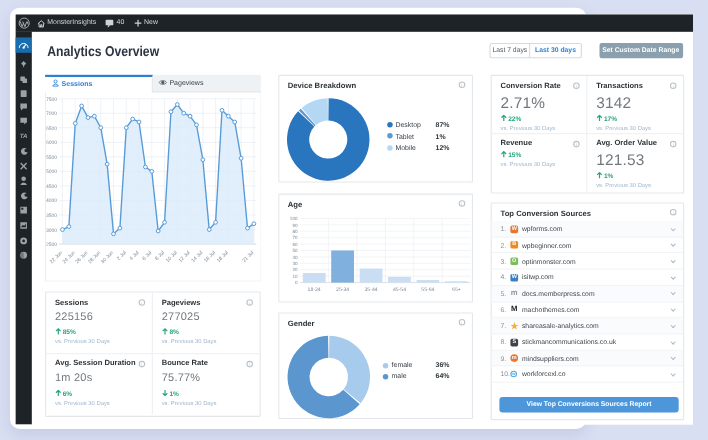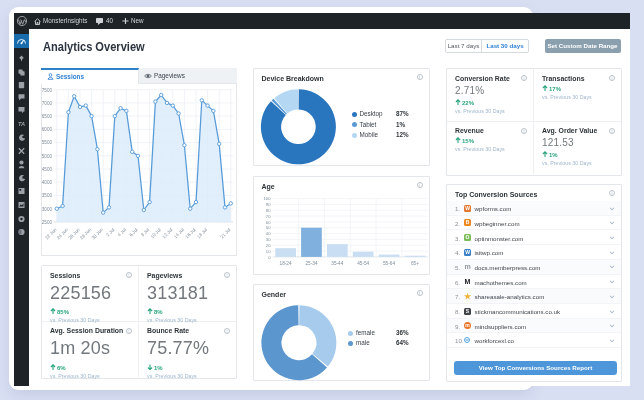--- a/index.html
+++ b/index.html
@@ -23,33 +23,33 @@
 .pinfo{position:absolute;right:6px;top:5px;width:6px;height:6px;border:0.8px solid #b9c3cc;border-radius:50%;color:#b9c3cc;font-size:4.5px;line-height:6px;text-align:center;}
 
 #chartpanel{left:27px;top:54.5px;width:196px;height:188px;border-top:none;}
 .tabs{position:absolute;left:-1px;top:0;width:196px;height:16.5px;display:flex;}
 .tab1{width:98px;border-top:2px solid #2e80c8;background:#fff;color:#2e80d4;font-size:6.4px;font-weight:bold;line-height:14px;text-align:left;padding-left:6px;border-right:1px solid #e3e7eb;}
 .tab2{width:98px;background:#eef2f5;color:#3c434a;font-size:6.4px;line-height:16px;text-align:left;padding-left:5px;border-bottom:1px solid #e3e7eb;}
 
 .cards{display:grid;grid-template-columns:1fr 1fr;grid-template-rows:1fr 1fr;}
 .card{position:relative;padding:5.5px 8px;}
 .card .ct{font-size:6.9px;font-weight:bold;color:#2c3338;white-space:nowrap;}
-.card .cv{font-size:18px;color:#72787e;margin-top:4px;letter-spacing:0.2px;}
+.card .cv{font-size:10px;color:#72787e;margin-top:4px;letter-spacing:0.2px;}
 .card .cd{font-size:6px;font-weight:bold;color:#29a57b;margin-top:4.5px;}
 .card .cs{font-size:5.3px;color:#9fb5cc;margin-top:2px;}
 .card .pinfo{top:6px;}
 #lcards{left:27px;top:252px;width:196px;height:113.5px;}
 #lcards .card{width:97px;height:55.7px;}
 #lcards .card:nth-child(1),#lcards .card:nth-child(2){border-bottom:1px solid #eef0f3;}
 #lcards .card:nth-child(1),#lcards .card:nth-child(3){border-right:1px solid #eef0f3;}
 #rcards{left:432px;top:55px;width:176px;height:107.5px;}
 #rcards .card{width:87px;height:52.7px;}
 #rcards .card:nth-child(1),#rcards .card:nth-child(2){border-bottom:1px solid #eef0f3;}
 #rcards .card:nth-child(1),#rcards .card:nth-child(3){border-right:1px solid #eef0f3;}
-#rcards .card .cv{font-size:10px;margin-top:3px;}
+#rcards .card .cv{font-size:14px;margin-top:3px;}
 #rcards .card .cd{margin-top:3px;}
 
 #devpanel{left:238.5px;top:55px;width:177px;height:97.5px;}
 #agepanel{left:238.5px;top:163px;width:177px;height:98.5px;}
 #genpanel{left:238.5px;top:270.5px;width:177px;height:97px;}
 .legend{position:absolute;font-size:6.3px;color:#3a414a;}
 .legend .lrow{position:absolute;left:0;white-space:nowrap;}
 .legend .dot{display:inline-block;width:5px;height:5px;border-radius:50%;margin-right:3px;vertical-align:-0.5px;}
 .legend .lval{position:absolute;font-weight:bold;color:#2c3338;}
 
@@ -240,21 +240,21 @@
           <div class="pinfo">i</div>
           <div class="cv">225156</div>
           <div class="cd"><svg width="6" height="6.5" viewBox="0 0 6 6.5" style="vertical-align:-0.5px;margin-right:1px">
               <path d="M3,6 L3,1.2 M0.9,3 L3,0.9 L5.1,3" stroke="#2aa57b" stroke-width="1.1" fill="none"></path>
             </svg>85%</div>
           <div class="cs">vs. Previous 30 Days</div>
         </div>
     <div class="card">
           <div class="ct">Pageviews</div>
           <div class="pinfo">i</div>
-          <div class="cv">313181</div>
+          <div class="cv">277025</div>
           <div class="cd"><svg width="6" height="6.5" viewBox="0 0 6 6.5" style="vertical-align:-0.5px;margin-right:1px">
               <path d="M3,6 L3,1.2 M0.9,3 L3,0.9 L5.1,3" stroke="#2aa57b" stroke-width="1.1" fill="none"></path>
             </svg>8%</div>
           <div class="cs">vs. Previous 30 Days</div>
         </div>
     <div class="card">
           <div class="ct">Avg. Session Duration</div>
           <div class="pinfo">i</div>
           <div class="cv">1m 20s</div>
           <div class="cd"><svg width="6" height="6.5" viewBox="0 0 6 6.5" style="vertical-align:-0.5px;margin-right:1px">
@@ -279,20 +279,21 @@
           <div class="pinfo">i</div>
           <div class="cv">2.71%</div>
           <div class="cd"><svg width="6" height="6.5" viewBox="0 0 6 6.5" style="vertical-align:-0.5px;margin-right:1px">
               <path d="M3,6 L3,1.2 M0.9,3 L3,0.9 L5.1,3" stroke="#2aa57b" stroke-width="1.1" fill="none"></path>
             </svg>22%</div>
           <div class="cs">vs. Previous 30 Days</div>
         </div>
     <div class="card">
           <div class="ct">Transactions</div>
           <div class="pinfo">i</div>
+          <div class="cv">3142</div>
           <div class="cd"><svg width="6" height="6.5" viewBox="0 0 6 6.5" style="vertical-align:-0.5px;margin-right:1px">
               <path d="M3,6 L3,1.2 M0.9,3 L3,0.9 L5.1,3" stroke="#2aa57b" stroke-width="1.1" fill="none"></path>
             </svg>17%</div>
           <div class="cs">vs. Previous 30 Days</div>
         </div>
     <div class="card">
           <div class="ct">Revenue</div>
           <div class="pinfo">i</div>
           <div class="cd"><svg width="6" height="6.5" viewBox="0 0 6 6.5" style="vertical-align:-0.5px;margin-right:1px">
               <path d="M3,6 L3,1.2 M0.9,3 L3,0.9 L5.1,3" stroke="#2aa57b" stroke-width="1.1" fill="none"></path>

